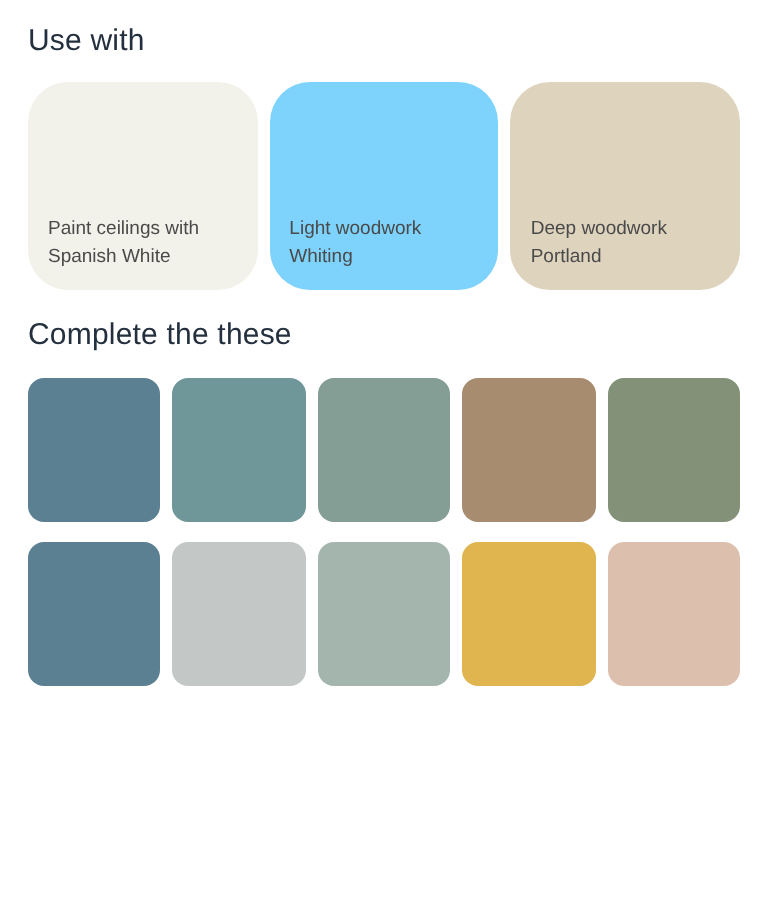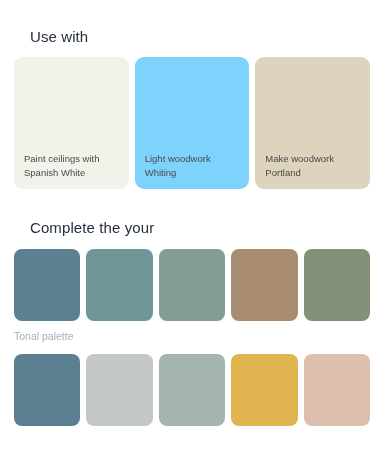--- a/index.html
+++ b/index.html
@@ -18,40 +18,40 @@
   .panel {
     padding: 0 14px;
     box-sizing: border-box;
   }
 
   .section-heading {
     color: #25303f;
     font-size: 15px;
     font-weight: 400;
     letter-spacing: 0.1px;
-    margin: 16px;
+    margin: 0;
     padding: 0;
   }
 
   
   #use-with-section {
     padding-top: 12px;
   }
   #use-with-section .section-heading {
     margin-bottom: 12px;
   }
 
   .usewith-row {
     display: flex;
     gap: 6px;
   }
   .usewith-card {
     flex: 1 1 0;
-    height: 132px;
-    border-radius: 9px;
+    height: 104px;
+    border-radius: 20px;
     position: relative;
     box-sizing: border-box;
   }
   .usewith-card-label {
     position: absolute;
     left: 10px;
     right: 8px;
     bottom: 10px;
     color: #4a4a4a;
     font-size: 9.5px;
@@ -101,39 +101,38 @@
       <span class="usewith-card-label">Paint ceilings with
 Spanish White</span>
     </div>
 
     <div class="usewith-card" id="usewith-card-1" style="background: #7dd3fc;">
       <span class="usewith-card-label">Light woodwork
 Whiting</span>
     </div>
 
     <div class="usewith-card" id="usewith-card-2" style="background: rgb(222, 211, 189);">
-      <span class="usewith-card-label">Make woodwork
+      <span class="usewith-card-label">Deep woodwork
 Portland</span>
     </div>
 
   </div>
 </section>
 
 <section class="panel" id="complete-look-section">
-  <h2 class="section-heading">Complete the your</h2>
+  <h2 class="section-heading">Complete the these</h2>
 
   <div>
     <div class="swatch-row" id="tonal-row">
       <div class="swatch" style="background: rgb(91, 128, 146);"></div>
       <div class="swatch" style="background: rgb(111, 150, 153);"></div>
       <div class="swatch" style="background: rgb(132, 158, 149);"></div>
       <div class="swatch" style="background: rgb(167, 140, 111);"></div>
       <div class="swatch" style="background: rgb(130, 145, 119);"></div>
     </div>
-    <div class="caption">Tonal palette</div>
   </div>
 
   <div id="moodboard-block">
     <div class="swatch-row" id="moodboard-row">
       <div class="swatch" style="background: rgb(91, 128, 146);"></div>
       <div class="swatch" style="background: rgb(195, 199, 198);"></div>
       <div class="swatch" style="background: rgb(164, 181, 174);"></div>
       <div class="swatch" style="background: rgb(224, 180, 79);"></div>
       <div class="swatch" style="background: rgb(220, 192, 173);"></div>
     </div>

